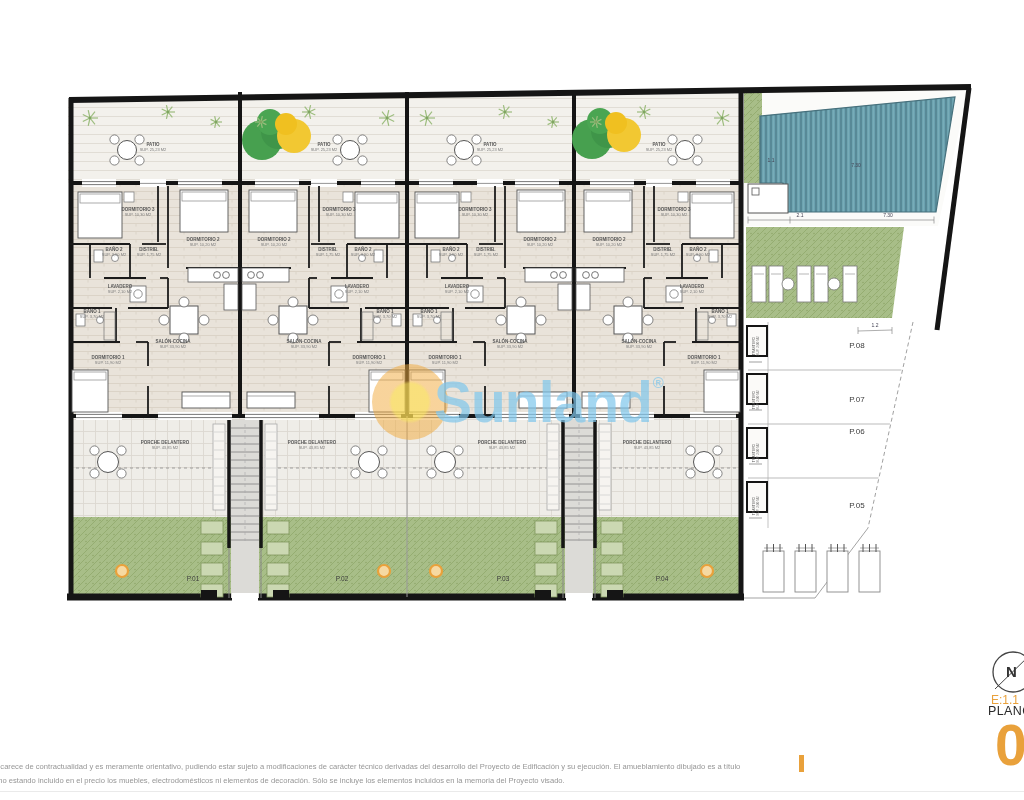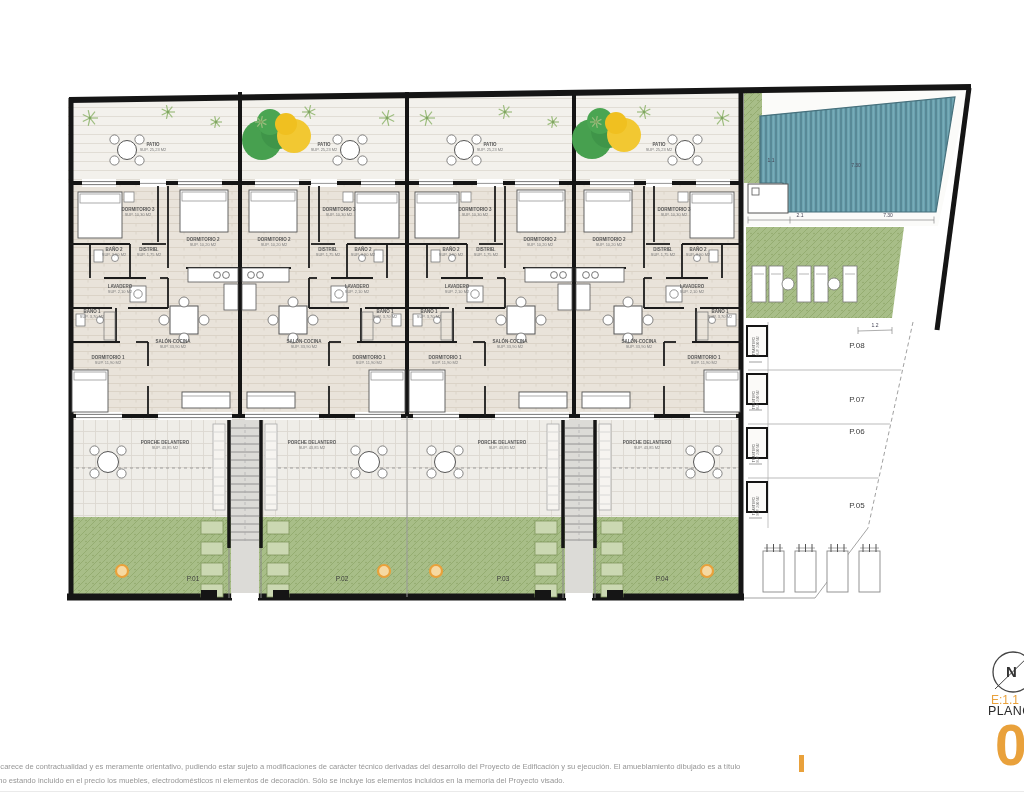--- a/index.html
+++ b/index.html
@@ -690,20 +690,25 @@
       <div class="park-label" style="left: 843px; top: 345px;">P.08</div>
       <div class="park-label" style="left: 843px; top: 399px;">P.07</div>
       <div class="park-label" style="left: 843px; top: 431px;">P.06</div>
       <div class="park-label" style="left: 843px; top: 505px;">P.05</div>
       <div class="vlabel" style="left: 757px; top: 346px;"><span>TRASTERO</span><span class="sup">SUP. 2,00 M2</span></div>
       <div class="vlabel" style="left: 757px; top: 400px;"><span>TRASTERO</span><span class="sup">SUP. 2,00 M2</span></div>
       <div class="vlabel" style="left: 757px; top: 453px;"><span>TRASTERO</span><span class="sup">SUP. 2,00 M2</span></div>
       <div class="vlabel" style="left: 757px; top: 506px;"><span>TRASTERO</span><span class="sup">SUP. 2,00 M2</span></div>
     </div>
 
+  <div class="watermark">
+    <div class="wm-sun"></div>
+    <div class="wm-text">Sunland</div>
+    <div class="wm-reg">®</div>
+  </div>
 
   <div class="disclaimer">
     <p>o carece de contractualidad y es meramente orientativo, pudiendo estar sujeto a modificaciones de carácter técnico derivadas del desarrollo del Proyecto de Edificación y su ejecución. El amueblamiento dibujado es a título</p>
     <p>, no estando incluido en el precio los muebles, electrodomésticos ni elementos de decoración. Sólo se incluye los elementos incluidos en la memoria del Proyecto visado.</p>
   </div>
 
   <div class="orange-tick"></div>
   <div class="bottom-rule"></div>
 
   <div class="tb-north">N</div>

